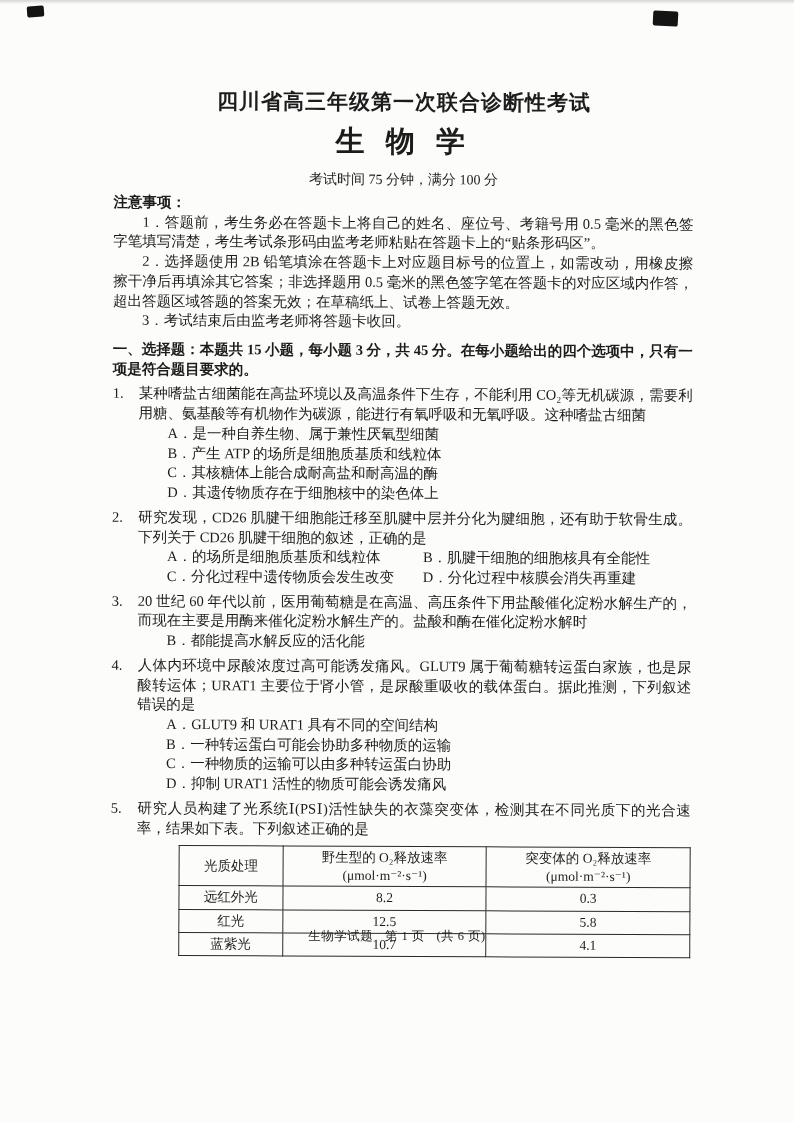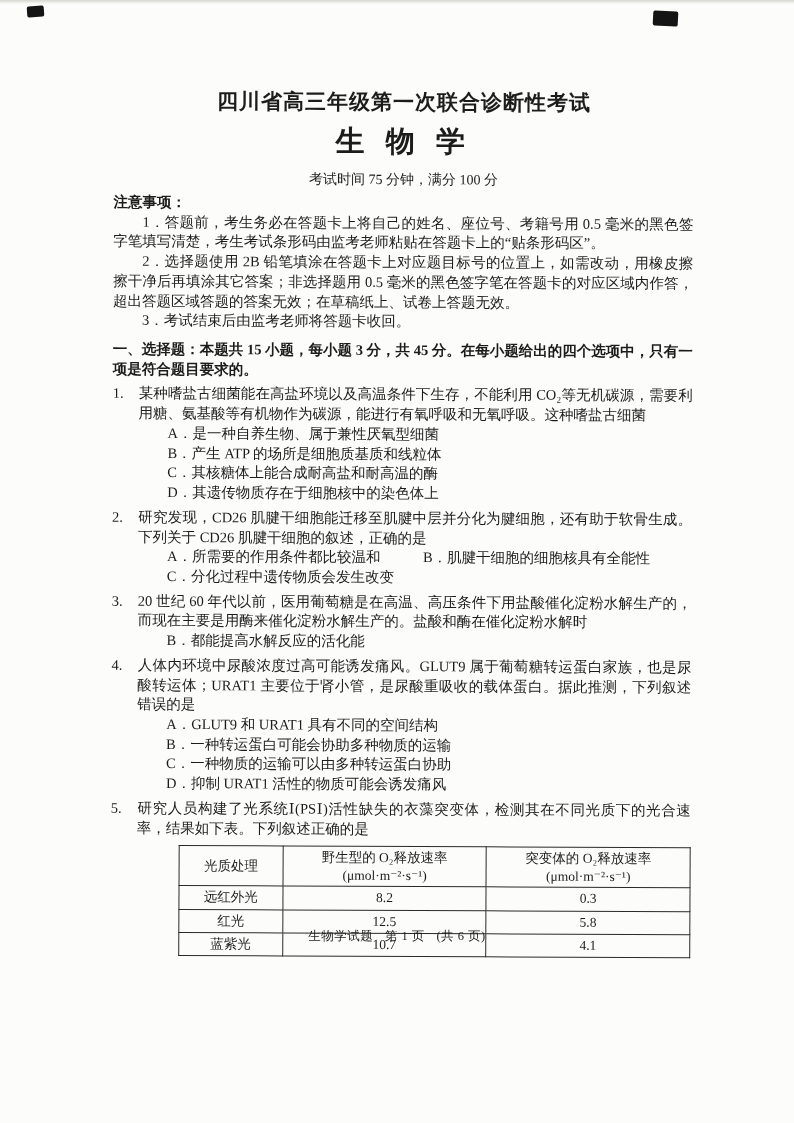--- a/index.html
+++ b/index.html
@@ -126,23 +126,24 @@
         <div class="option">A．是一种自养生物、属于兼性厌氧型细菌</div>
         <div class="option">B．产生 ATP 的场所是细胞质基质和线粒体</div>
         <div class="option">C．其核糖体上能合成耐高盐和耐高温的酶</div>
         <div class="option">D．其遗传物质存在于细胞核中的染色体上</div>
       </div>
     </div>
 
     <div class="question">
       <div class="q-stem"><span class="q-num">2.</span><span>研究发现，CD26 肌腱干细胞能迁移至肌腱中层并分化为腱细胞，还有助于软骨生成。下列关于 CD26 肌腱干细胞的叙述，正确的是</span></div>
       <div class="options-grid">
-        <div class="option">A．所需要的作用条件都比较温和</div>
+        <div class="option">A．的场所是细胞质基质和线粒体</div>
         <div class="option">B．肌腱干细胞的细胞核具有全能性</div>
         <div class="option">C．分化过程中遗传物质会发生改变</div>
+        <div class="option">D．分化过程中核膜会消失再重建</div>
       </div>
     </div>
 
     <div class="question">
       <div class="q-stem"><span class="q-num">3.</span><span>20 世纪 60 年代以前，医用葡萄糖是在高温、高压条件下用盐酸催化淀粉水解生产的，而现在主要是用酶来催化淀粉水解生产的。盐酸和酶在催化淀粉水解时</span></div>
       <div class="options-grid">
         <div class="option">B．都能提高水解反应的活化能</div>
       </div>
     </div>
 

